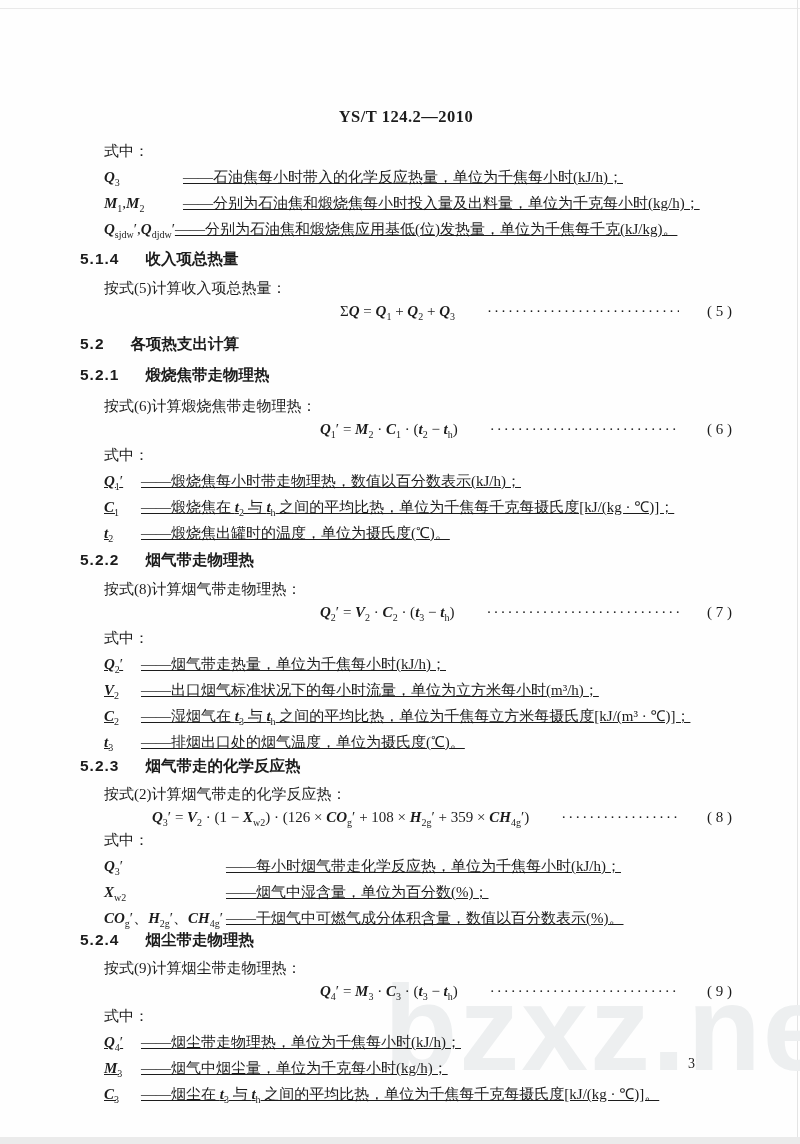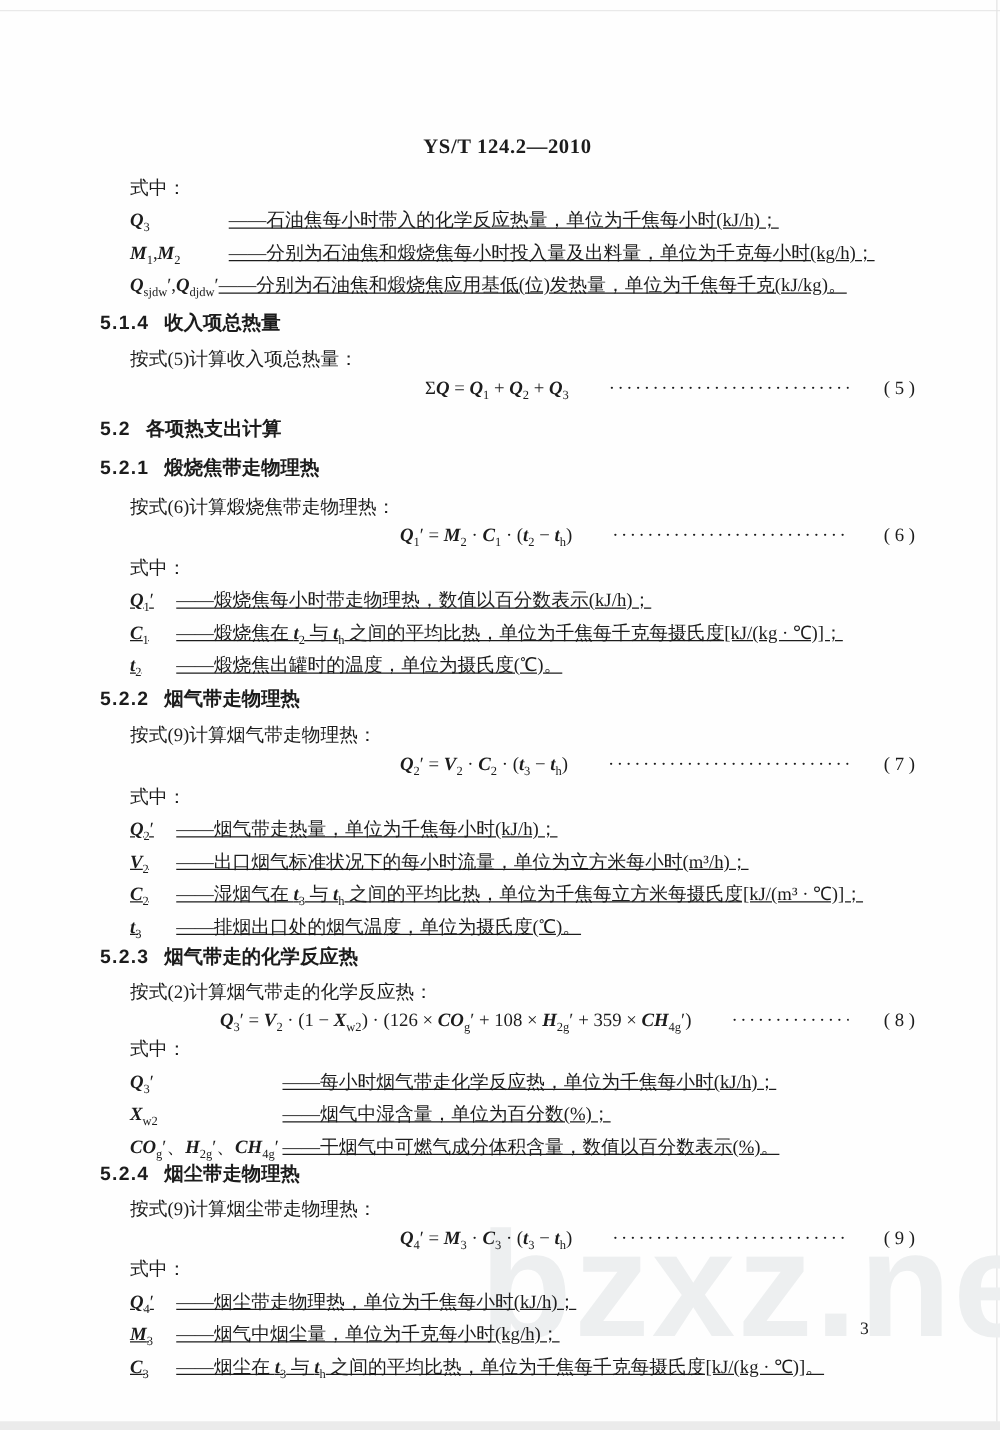--- a/index.html
+++ b/index.html
@@ -9,32 +9,32 @@
   .artifact-right{position:absolute;top:0;right:2px;width:1px;height:100%;background:#e4e4e4;}
   .artifact-bottom{position:absolute;bottom:0;left:0;width:100%;height:7px;background:#ebebeb;}
   .watermark{position:absolute;left:384px;top:968px;z-index:0;line-height:1;
              font-family:"Liberation Sans",sans-serif;font-weight:bold;font-size:120px;
              color:#edeff0;letter-spacing:2px;white-space:nowrap;}
   .content{position:absolute;left:80px;top:0;width:652px;z-index:1;}
   .line{line-height:21px;font-size:15px;}
   .doc-header{margin-top:106px;text-align:center;font-weight:bold;font-size:16.5px;letter-spacing:.5px;}
   .indent{padding-left:24px;}
   .heading{font-family:"Liberation Sans",sans-serif;font-weight:bold;font-size:15.5px;}
-  .heading .num{margin-right:12px;letter-spacing:1px;}
+  .heading .num{margin-right:26px;letter-spacing:1px;}
   .defrow{display:flex;align-items:center;}
   .term{flex:none;white-space:nowrap;}
   .t-wide{width:79px;}
   .t-narrow{width:37px;text-decoration:underline;}
   .t-xwide{width:122px;}
   .def{flex:1;text-decoration:underline;}
   .formula-line{display:flex;align-items:center;gap:22px;}
   .formula{white-space:nowrap;}
   .f-center{margin-left:236px;}
   .f-mid{margin-left:216px;}
-  .f-wide{margin-left:72px;}
+  .f-wide{margin-left:48px;}
   .dots{flex:1 1 0;overflow:hidden;text-align:right;white-space:nowrap;
         margin:0 6px 0 10px;letter-spacing:2px;}
   .eqnum{white-space:nowrap;}
   .var{font-style:italic;font-weight:600;}
   sub{font-size:10px;line-height:0;}
   .pagenum{position:absolute;left:688px;top:1056px;font-size:14px;z-index:1;}
   .mt0{margin-top:0;}.mt2{margin-top:2px;}.mt4{margin-top:4px;}.mt5{margin-top:5px;}
   .mt8{margin-top:8px;}.mt9{margin-top:9px;}.mt10{margin-top:10px;}
   .mt11{margin-top:11px;}.mt14{margin-top:14px;}
 </style>
@@ -98,21 +98,21 @@
       <span class="def">——煅烧焦在 <i class="var">t</i><sub>2</sub> 与 <i class="var">t</i><sub>h</sub> 之间的平均比热，单位为千焦每千克每摄氏度[kJ/(kg · ℃)]；</span>
     </div>
     <div class="line indent defrow mt5">
       <span class="term t-narrow"><i class="var">t</i><sub>2</sub></span>
       <span class="def">——煅烧焦出罐时的温度，单位为摄氏度(℃)。</span>
     </div>
 
     <div class="line heading mt5">
       <span class="num">5.2.2</span><span>烟气带走物理热</span>
     </div>
-    <div class="line indent mt9">按式(9)计算烟气带走物理热：</div>
+    <div class="line indent mt9">按式(8)计算烟气带走物理热：</div>
     <div class="line indent formula-line mt2">
       <span class="formula f-mid"><i class="var">Q</i><sub>2</sub>′ = <i class="var">V</i><sub>2</sub> · <i class="var">C</i><sub>2</sub> · (<i class="var">t</i><sub>3</sub> − <i class="var">t</i><sub>h</sub>)</span>
       <span class="dots">················································</span>
       <span class="eqnum">( 7 )</span>
     </div>
     <div class="line indent mt5">式中：</div>
     <div class="line indent defrow mt5">
       <span class="term t-narrow"><i class="var">Q</i><sub>2</sub>′</span>
       <span class="def">——烟气带走热量，单位为千焦每小时(kJ/h)；</span>
     </div>

